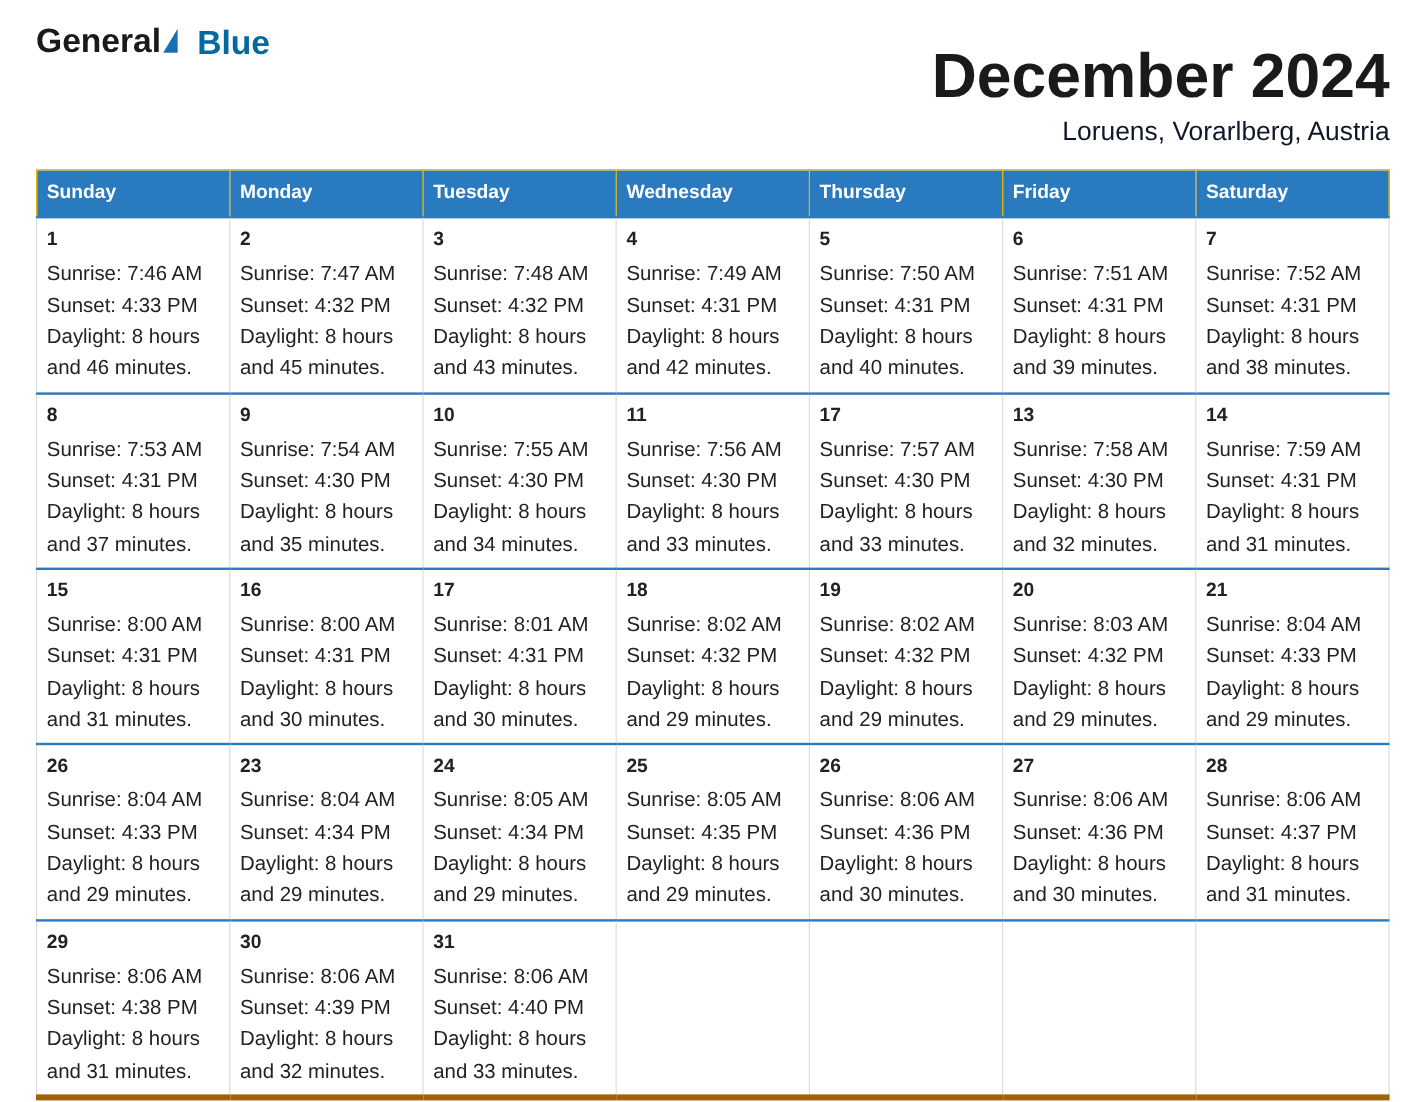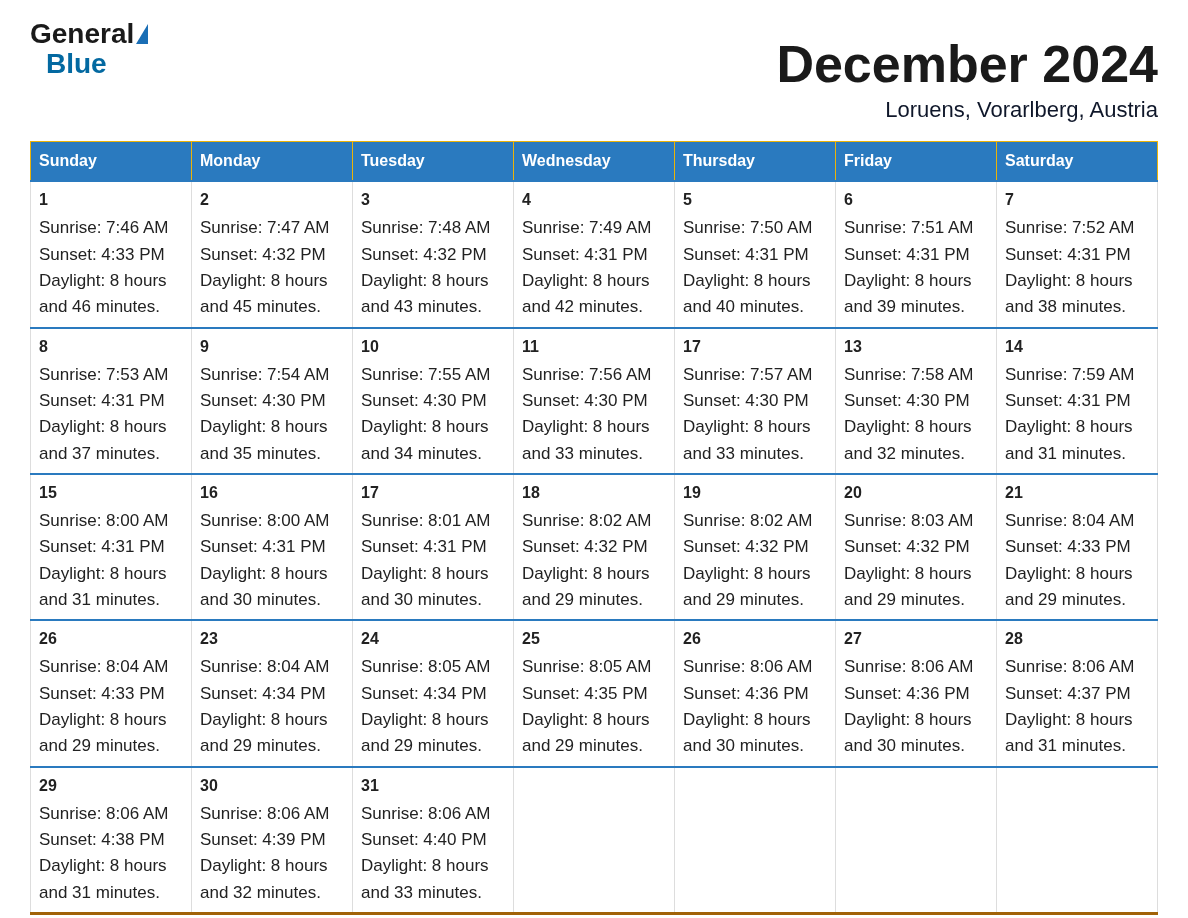--- a/index.html
+++ b/index.html
@@ -12,21 +12,20 @@
       padding: 20px 30px 30px 30px;
     }
     .header-area {
       display: flex;
       justify-content: space-between;
       align-items: flex-start;
       margin-bottom: 18px;
     }
     .logo-area {
       display: flex;
-      flex-direction: column;
       align-items: flex-start;
     }
     .logo-text {
       display: flex;
       align-items: flex-end;
       line-height: 1;
     }
     .logo-general {
       font-size: 28px;
       font-weight: bold;
@@ -103,21 +102,21 @@
       background: #fff;
     }
     
     tbody tr td {
       border-top: 2px solid #2a7abf;
       border-bottom: 1px solid #ddd;
       border-left: 1px solid #ddd;
       border-right: 1px solid #ddd;
     }
     tbody tr:last-child td {
-      border-bottom: 3px solid #a16207;
+      border-bottom: 5px solid #a16207;
     }
   </style>
 </head>
 <body>
 
 <div class="header-area">
   <div class="logo-area">
     <div class="logo-text">
       <span class="logo-general">General</span>
       <div class="logo-triangle"></div>

